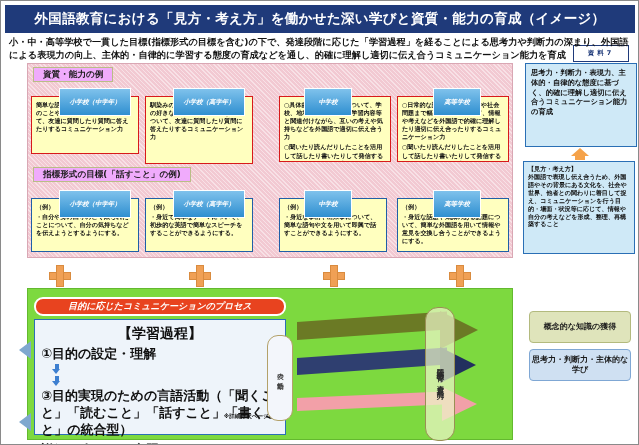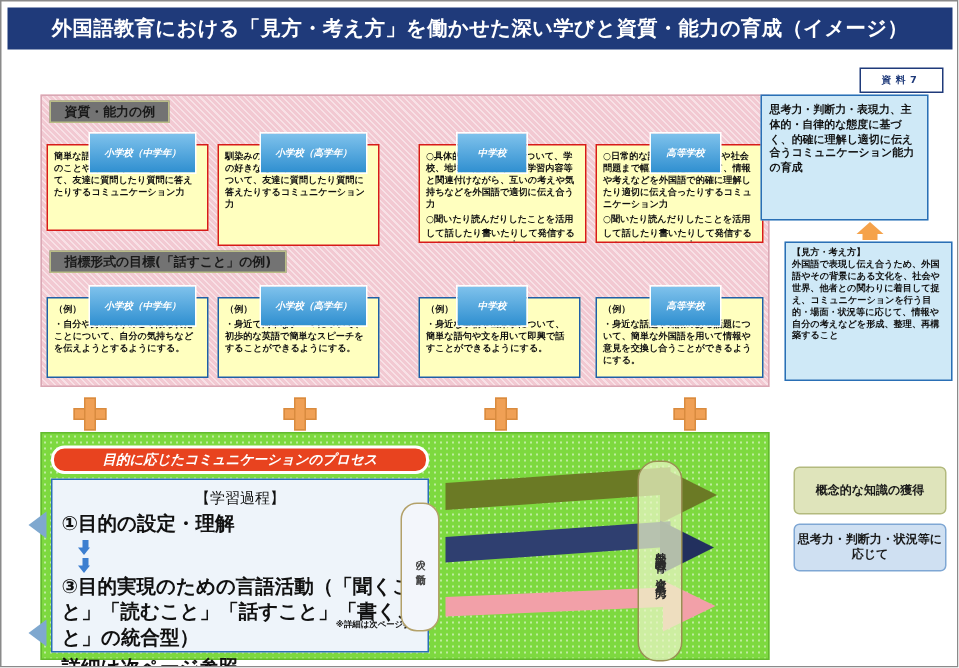--- a/index.html
+++ b/index.html
@@ -40,21 +40,21 @@
   
   .pink-panel{
     position:absolute;left:26px;top:62px;width:486px;height:195px;
     background:#f2c9d2;
     background-image:repeating-linear-gradient(45deg,rgba(255,255,255,.45) 0 1px,transparent 1px 3px);
     border:1px solid #d9a7b4;
     box-sizing:border-box;
   }
   .sect-label{
     position:absolute;height:15px;
-    background:#737373;border:1px solid #b9bd86;
+    background:#f0abfc;border:1px solid #b9bd86;
     display:flex;align-items:center;padding:0 9px;
     font-size:8.6px;font-weight:bold;color:#1a1a1a;
     box-sizing:border-box;white-space:nowrap;
   }
   .sl-a{left:32px;top:66px;}
   .sl-b{left:32px;top:166px;}
 
   .stage-tag{
     position:absolute;height:28px;
     background:linear-gradient(#7fc2ec,#2f8fd0);
@@ -73,21 +73,21 @@
     font-weight:bold;
   }
   .card.red{border:1.6px solid #d71a1a;}
   .card.blue{border:1.6px solid #1f5fa8;}
   .card p{margin:0;}
   .card p+p{margin-top:2px;}
 
   
   .rbox{position:absolute;box-sizing:border-box;overflow:hidden;}
   .rb-comm{
-    left:506px;top:62px;width:112px;height:84px;
+    left:524px;top:62px;width:112px;height:84px;
     background:#cfe9f7;border:1.4px solid #2a6fb5;
     padding:4px 5px;font-size:7.3px;line-height:1.34;
     font-weight:bold;color:#111;
   }
   .rb-view{
     left:522px;top:160px;width:112px;height:93px;
     background:#cfe9f7;border:1.4px solid #2a6fb5;
     padding:3px 4px;font-size:6.1px;line-height:1.3;
     font-weight:bold;color:#111;
   }
@@ -140,21 +140,21 @@
     background:#e8431f;border:2px solid #ffffff;border-radius:9px;
     display:flex;align-items:center;justify-content:center;
     font-size:9px;font-weight:bold;color:#ffffff;white-space:nowrap;
     box-sizing:border-box;z-index:5;font-style:italic;
   }
   .proc-box{
     position:absolute;left:33px;top:318px;width:252px;height:116px;
     background:#eef4fa;border:1.5px solid #2a6fb5;box-sizing:border-box;
     padding:4px 6px;z-index:4;
   }
-  .proc-h{font-size:10px;font-weight:normal;text-align:center;color:#111;margin:1px 0 3px;}
+  .proc-h{font-size:14px;font-weight:bold;text-align:center;color:#111;margin:1px 0 3px;}
   .proc-s{font-size:13px;font-weight:bold;color:#111;line-height:1.3;}
   .dn{display:block;width:7px;height:11px;margin:1px 0 1px 12px;position:relative;}
   .dn::before{content:"";position:absolute;left:1.5px;top:0;width:4px;height:6px;background:#3d7fd0;}
   .dn::after{content:"";position:absolute;left:-1px;top:5px;width:0;height:0;
     border-left:4.5px solid transparent;border-right:4.5px solid transparent;border-top:5px solid #3d7fd0;}
   .proc-note{position:absolute;right:5px;bottom:13px;font-size:5.6px;font-weight:bold;color:#111;}
 
   .next-pill{
     position:absolute;left:266px;top:334px;width:24px;height:84px;
     border:1px solid #b3a169;border-radius:11px;background:#f3f6fb;
@@ -194,20 +194,21 @@
 </style>
 </head>
 <body>
 
 <div id="root">
 
   <div class="hdr-bar">
     <div class="hdr-title">外国語教育における「見方・考え方」を働かせた深い学びと資質・能力の育成（イメージ）</div>
     <div class="hdr-badge">資料7</div>
   </div>
+  <div class="hdr-lead">小・中・高等学校で一貫した目標(指標形式の目標を含む)の下で、発達段階に応じた「学習過程」を経ることによる思考力や判断力の深まり、外国語による表現力の向上、主体的・自律的に学習する態度の育成などを通し、的確に理解し適切に伝え合うコミュニケーション能力を育成</div>
 
   <div class="pink-panel"></div>
 
   <div class="sect-label sl-a">資質・能力の例</div>
   <div class="sect-label sl-b">指標形式の目標(「話すこと」の例)</div>
 
   <div class="stage-tag" style="left:58px;top:87px;width:72px;">小学校（中学年）</div>
   <div class="stage-tag" style="left:172px;top:87px;width:72px;">小学校（高学年）</div>
   <div class="stage-tag" style="left:303px;top:87px;width:48px;">中学校</div>
   <div class="stage-tag" style="left:432px;top:87px;width:48px;">高等学校</div>
@@ -299,15 +300,15 @@
   <div class="up-arrow"></div>
   <div class="up-arrow-stem"></div>
 
   <div class="rbox rb-view">
     <span class="vt">【見方・考え方】</span>
     <span>外国語で表現し伝え合うため、外国語やその背景にある文化を、社会や世界、他者との関わりに着目して捉え、コミュニケーションを行う目的・場面・状況等に応じて、情報や自分の考えなどを形成、整理、再構築すること</span>
   </div>
 
 
   <div class="rbox rb-out out1">概念的な知識の獲得</div>
-  <div class="rbox rb-out out2">思考力・判断力・状況等に応じて</div>
+  <div class="rbox rb-out out2">思考力・判断力・主体的な学び</div>
 
 </div>
 
 </body></html>

